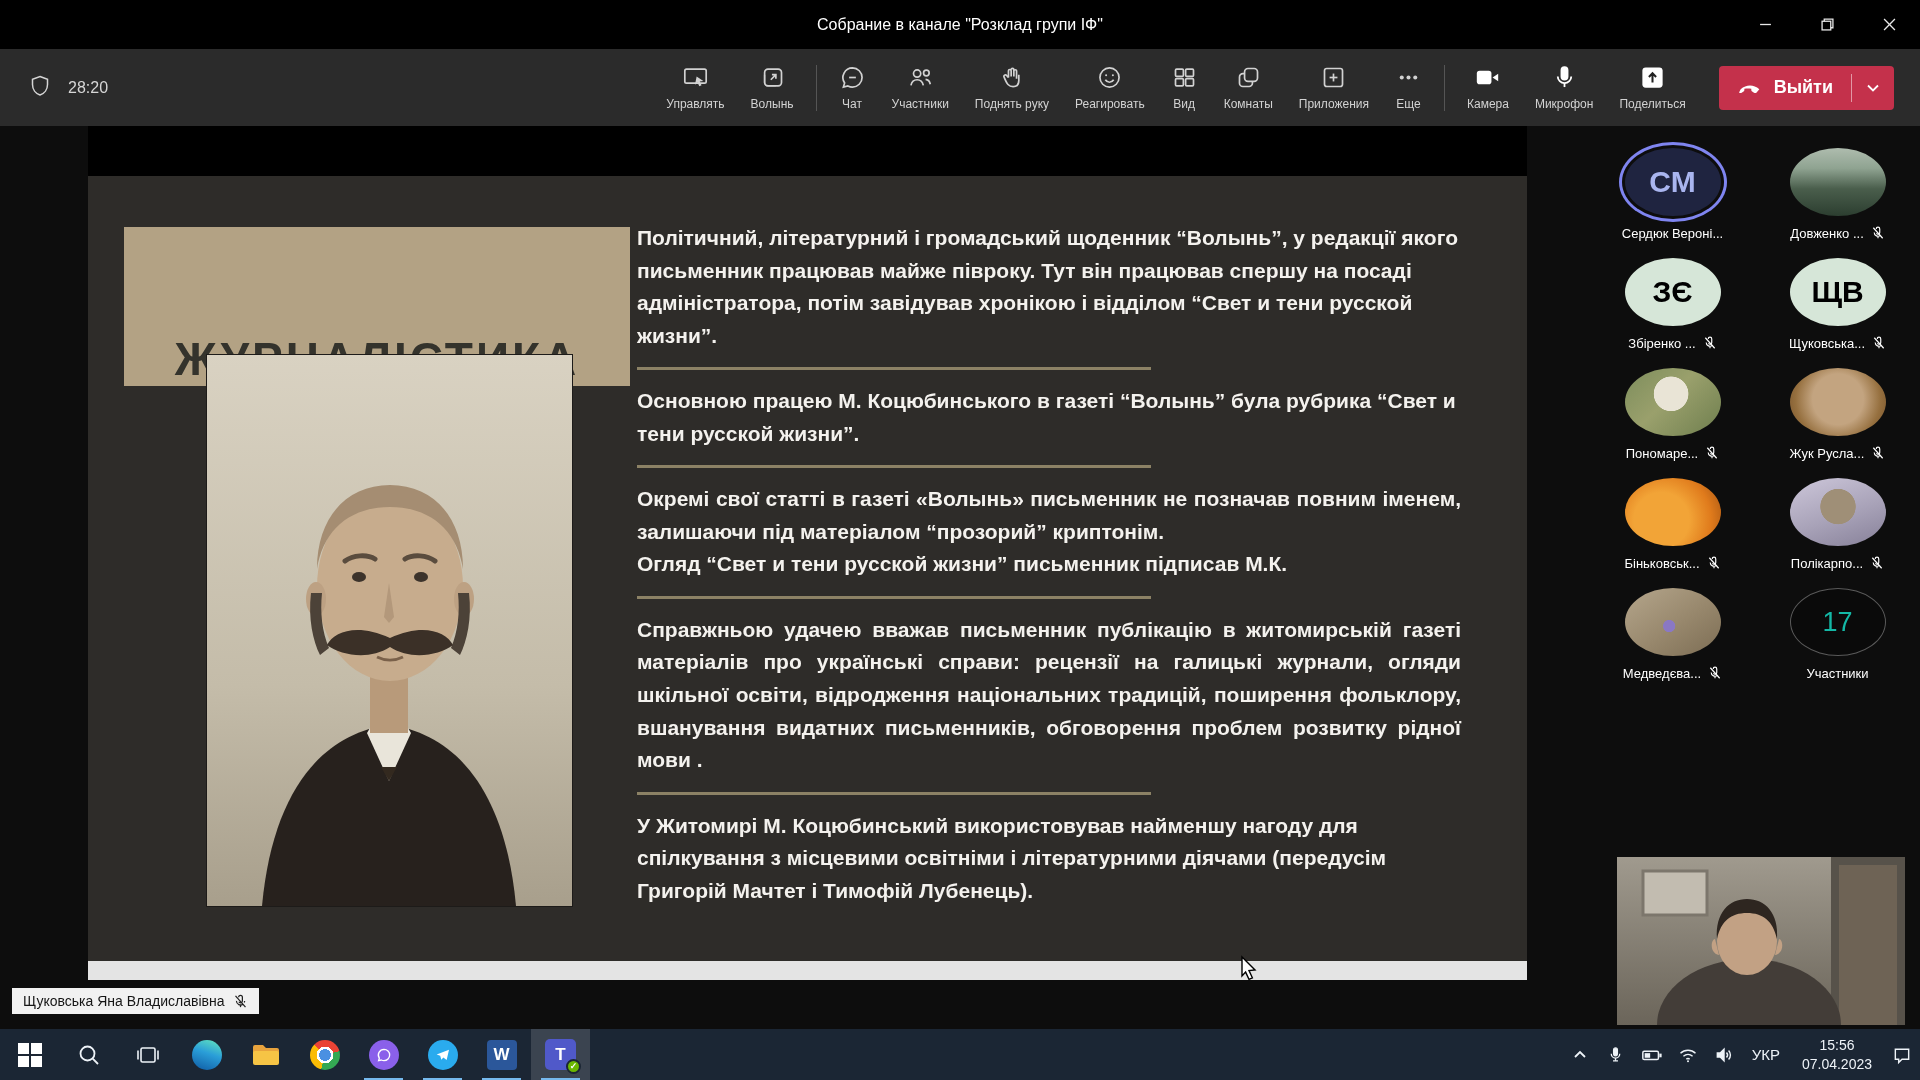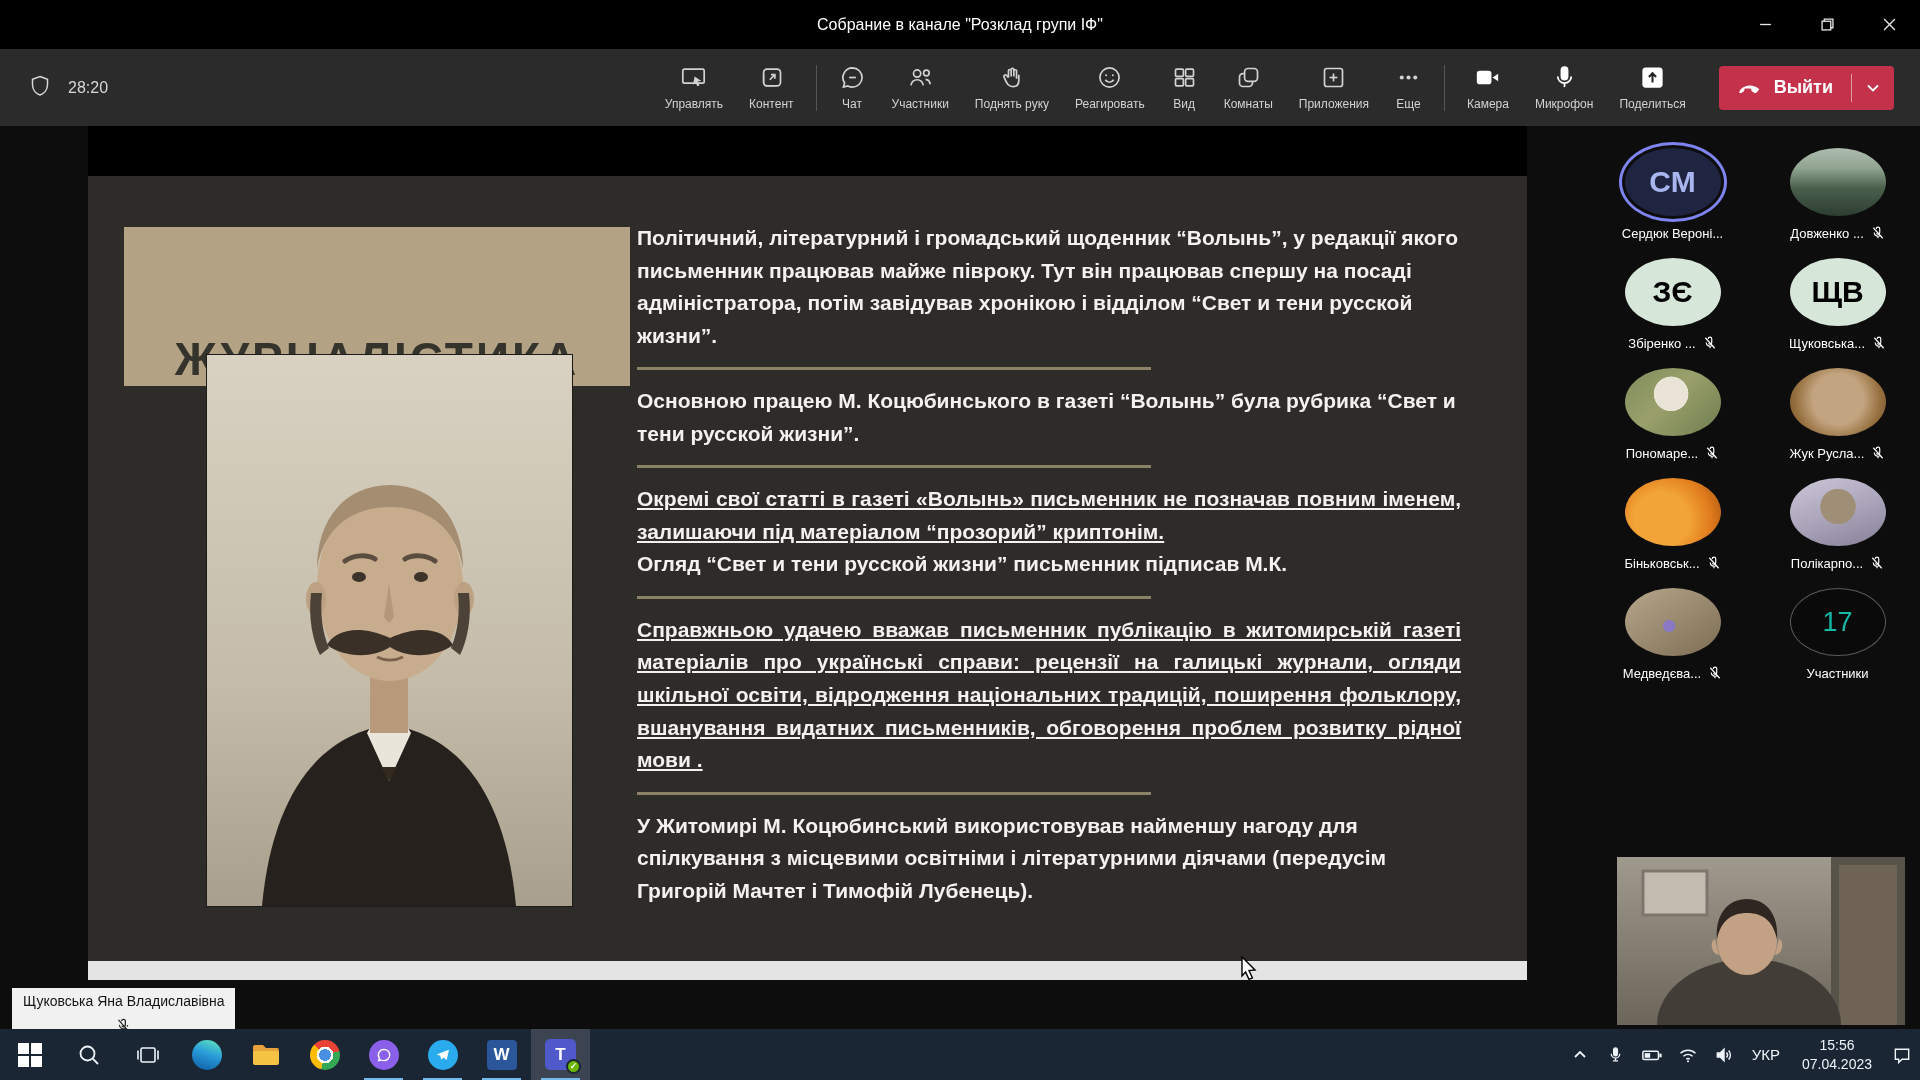--- a/index.html
+++ b/index.html
@@ -38,25 +38,25 @@
 
   .title-box { position:absolute; left:8px; top:51px; width:506px; height:159px; background:#b3a284;
                display:flex; align-items:flex-end; justify-content:center;margin-left:28px; }
   .title-box h1 { font-size:46px; font-weight:bold; color:#34332c; letter-spacing:3px; }
   .portrait { position:absolute; left:119px; top:179px; width:365px; height:551px; box-shadow:0 0 0 1px #1d1b19; }
   .portrait svg { display:block; width:100%; height:100%; }
 
   .textcol { position:absolute; left:549px; top:46px; width:824px; color:#f4f2ee;
              font-size:21px; line-height:1.55; font-weight:bold; }
   .textcol p { margin:0 0 10px; }
-  .textcol p.just { text-align:justify;text-decoration:underline; }
+  .textcol p.just { text-align:justify; }
   .sep { height:3px; width:514px; background:#8c8265; margin:15px 0 15px; }
 
   .presenter-label { position:absolute; left:12px; top:862px; background:#f1f1f1; color:#151515;
-                     font-size:14px; padding:5px 11px; display:flex; gap:9px; align-items:center;flex-direction:column; }
+                     font-size:14px; padding:5px 11px; display:flex; gap:9px; align-items:center; }
 
   
   .sidebar { position:absolute; left:1590px; top:0; width:330px; height:903px; }
   .tiles { position:absolute; top:22px; left:0; width:330px; display:grid;
            grid-template-columns:1fr 1fr; row-gap:16px; justify-items:center; }
   .tile { width:155px; display:flex; flex-direction:column; align-items:center; cursor:pointer; }
   .avatar { width:96px; height:68px; border-radius:50%; display:flex; align-items:center; justify-content:center;
             font-weight:bold; overflow:hidden; }
   .tile-label { margin-top:8px; height:18px; display:flex; align-items:center; gap:7px; color:#fff; font-size:13px; white-space:nowrap; }
   .av-ring { box-shadow:0 0 0 3px #0d0d0d, 0 0 0 6px #7f85f0; }
@@ -146,21 +146,21 @@
             <path d="M13 11l6 4-3.2.6 1.6 3.2-2 .9-1.6-3.3-2.3 2z" fill="#d2d2d2" stroke="none"></path>
           </svg>
         <span>Управлять</span>
       </div>
       <div class="tbtn">
         <svg viewBox="0 0 24 24" fill="none" stroke="#d2d2d2" stroke-width="1.5">
             <rect x="5" y="4.5" width="15" height="15" rx="3"></rect>
             <path d="M10.5 14l4.5-4.5M11.5 9.5h3.5V13"></path>
             <path d="M5 9.5v7a3 3 0 0 0 3 3h7" opacity=".5"></path>
           </svg>
-        <span>Контент</span>
+        <span>Волынь</span>
       </div>
       <div class="tb-div"></div>
       <div class="tbtn">
         <svg viewBox="0 0 24 24" fill="none" stroke="#d2d2d2" stroke-width="1.5">
             <path d="M12 3.5a8.5 8.5 0 0 1 0 17c-1.5 0-2.9-.4-4.1-1l-4 1 1.1-3.7a8.5 8.5 0 0 1 7-13.3z"></path>
             <line x1="9" y1="12" x2="15" y2="12"></line>
           </svg>
         <span>Чат</span>
       </div>
       <div class="tbtn">

